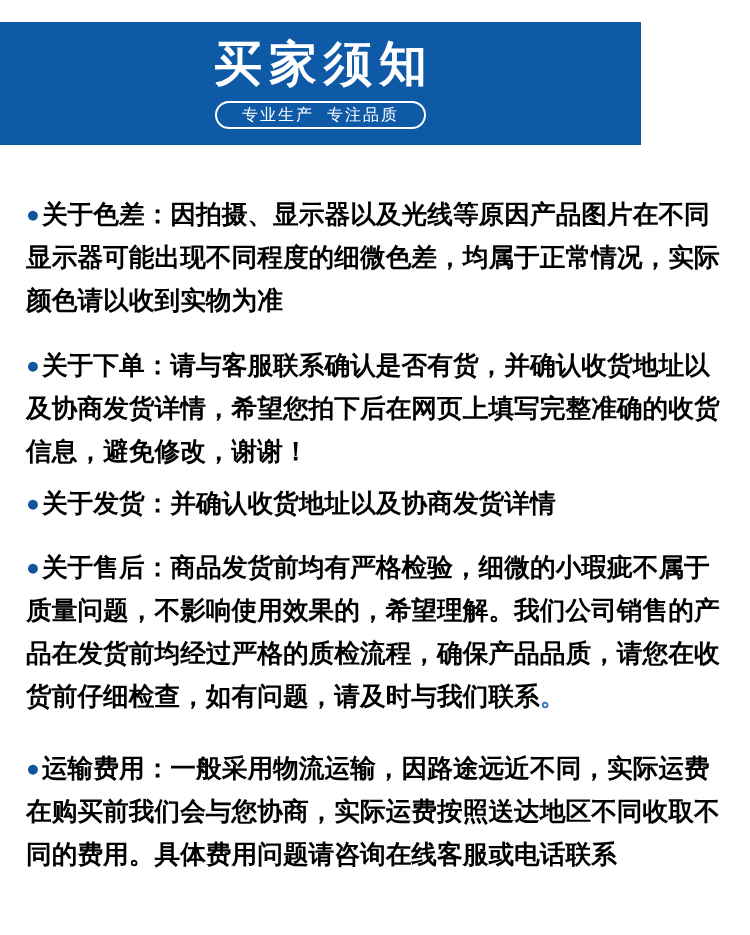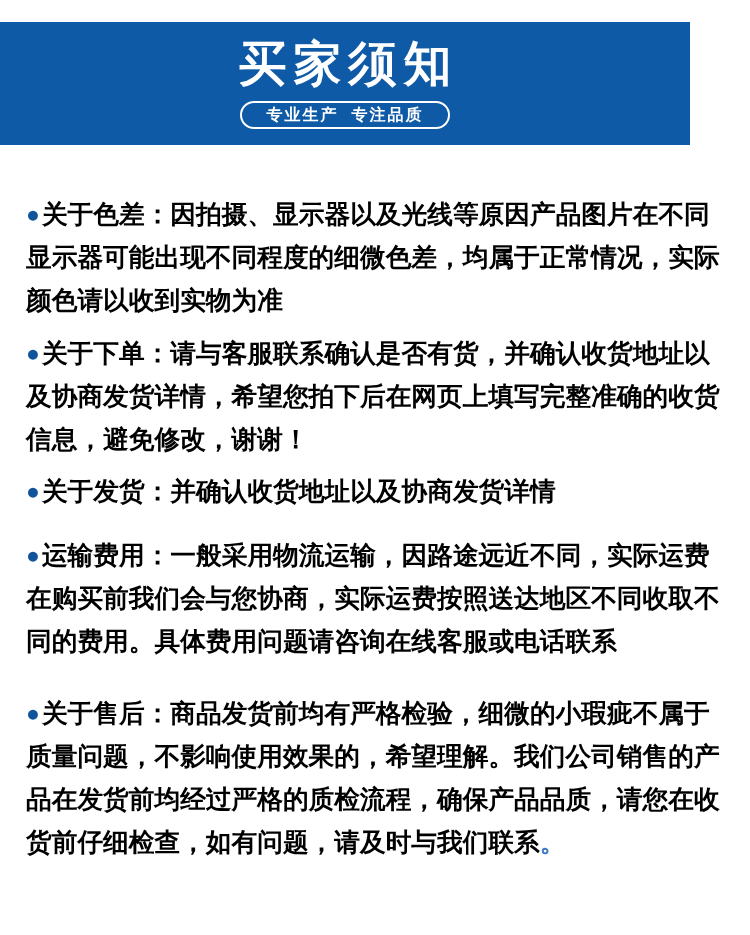--- a/index.html
+++ b/index.html
@@ -9,21 +9,21 @@
   body {
     width: 750px;
     height: 935px;
     background: #ffffff;
     font-family: "Liberation Sans", "DejaVu Sans", sans-serif;
     overflow: hidden;
   }
   
   .banner {
     margin-top: 22px;
-    width: 690px;
+    width: 641px;
     height: 123px;
     background: #0E5AA6; 
     display: flex;
     flex-direction: column;
     align-items: center;
     justify-content: center;
   }
   .banner-title {
     color: #ffffff;
     font-size: 48px;
@@ -34,39 +34,39 @@
     text-indent: 7px; 
   }
   .banner-tagline {
     margin-top: 13px;
     display: inline-block;
     border: 2px solid #ffffff;
     border-radius: 15px;
     padding: 3px 25px 4px;
     color: #ffffff;
     font-size: 16px;
-    font-weight: bold;
+    font-weight: normal;
     letter-spacing: 2px;
     line-height: 17px;
     white-space: pre;
   }
   
   .content {
     padding: 48px 26px 0 26px;
     color: #000000;
     font-size: 25.7px;
     font-weight: bold;
     line-height: 43px;
   }
   .notice {
     margin: 0;
     text-align: left;
     word-break: break-all;
   }
-  .notice:nth-child(1) { margin-bottom: 10px; }
+  .notice:nth-child(1) { margin-bottom: 22px; }
   .notice:nth-child(2) { margin-bottom: 9px; font-family: Liberation Serif, serif; }
   .notice:nth-child(3) { margin-bottom: 21px; }
   .notice:nth-child(4) { margin-bottom: 29px; }
   .bullet {
     color: #10549B; 
     font-size: 23px;
     margin-right: 2px;
     vertical-align: 1px;
   }
 </style>
@@ -85,19 +85,19 @@
 
   <p class="notice">
     <span class="bullet" style="color: rgb(16, 84, 155);">●</span><span>关于下单：请与客服联系确认是否有货，并确认收货地址以及协商发货详情，希望您拍下后在网页上填写完整准确的收货信息，避免修改，谢谢！</span><span></span>
   </p>
 
   <p class="notice">
     <span class="bullet" style="color: rgb(16, 84, 155);">●</span><span>关于发货：并确认收货地址以及协商发货详情</span><span></span>
   </p>
 
   <p class="notice">
-    <span class="bullet" style="color: rgb(16, 84, 155);">●</span><span>运输费用：一般采用物流运输，因路途远近不同，实际运费在购买前我们会与您协商，实际运费按照送达地区不同收取不同的费用。具体费用问题请咨询在线客服或电话联系</span><span></span>
+    <span class="bullet" style="color: rgb(16, 84, 155);">●</span><span>关于售后：商品发货前均有严格检验，细微的小瑕疵不属于质量问题，不影响使用效果的，希望理解。我们公司销售的产品在发货前均经过严格的质检流程，确保产品品质，请您在收货前仔细检查，如有问题，请及时与我们联系</span><span style="color: rgb(60, 120, 195);">。</span>
   </p>
 
   <p class="notice">
-    <span class="bullet" style="color: rgb(16, 84, 155);">●</span><span>关于售后：商品发货前均有严格检验，细微的小瑕疵不属于质量问题，不影响使用效果的，希望理解。我们公司销售的产品在发货前均经过严格的质检流程，确保产品品质，请您在收货前仔细检查，如有问题，请及时与我们联系</span><span style="color: rgb(60, 120, 195);">。</span>
+    <span class="bullet" style="color: rgb(16, 84, 155);">●</span><span>运输费用：一般采用物流运输，因路途远近不同，实际运费在购买前我们会与您协商，实际运费按照送达地区不同收取不同的费用。具体费用问题请咨询在线客服或电话联系</span><span></span>
   </p>
 </div>
 
 </body></html>

